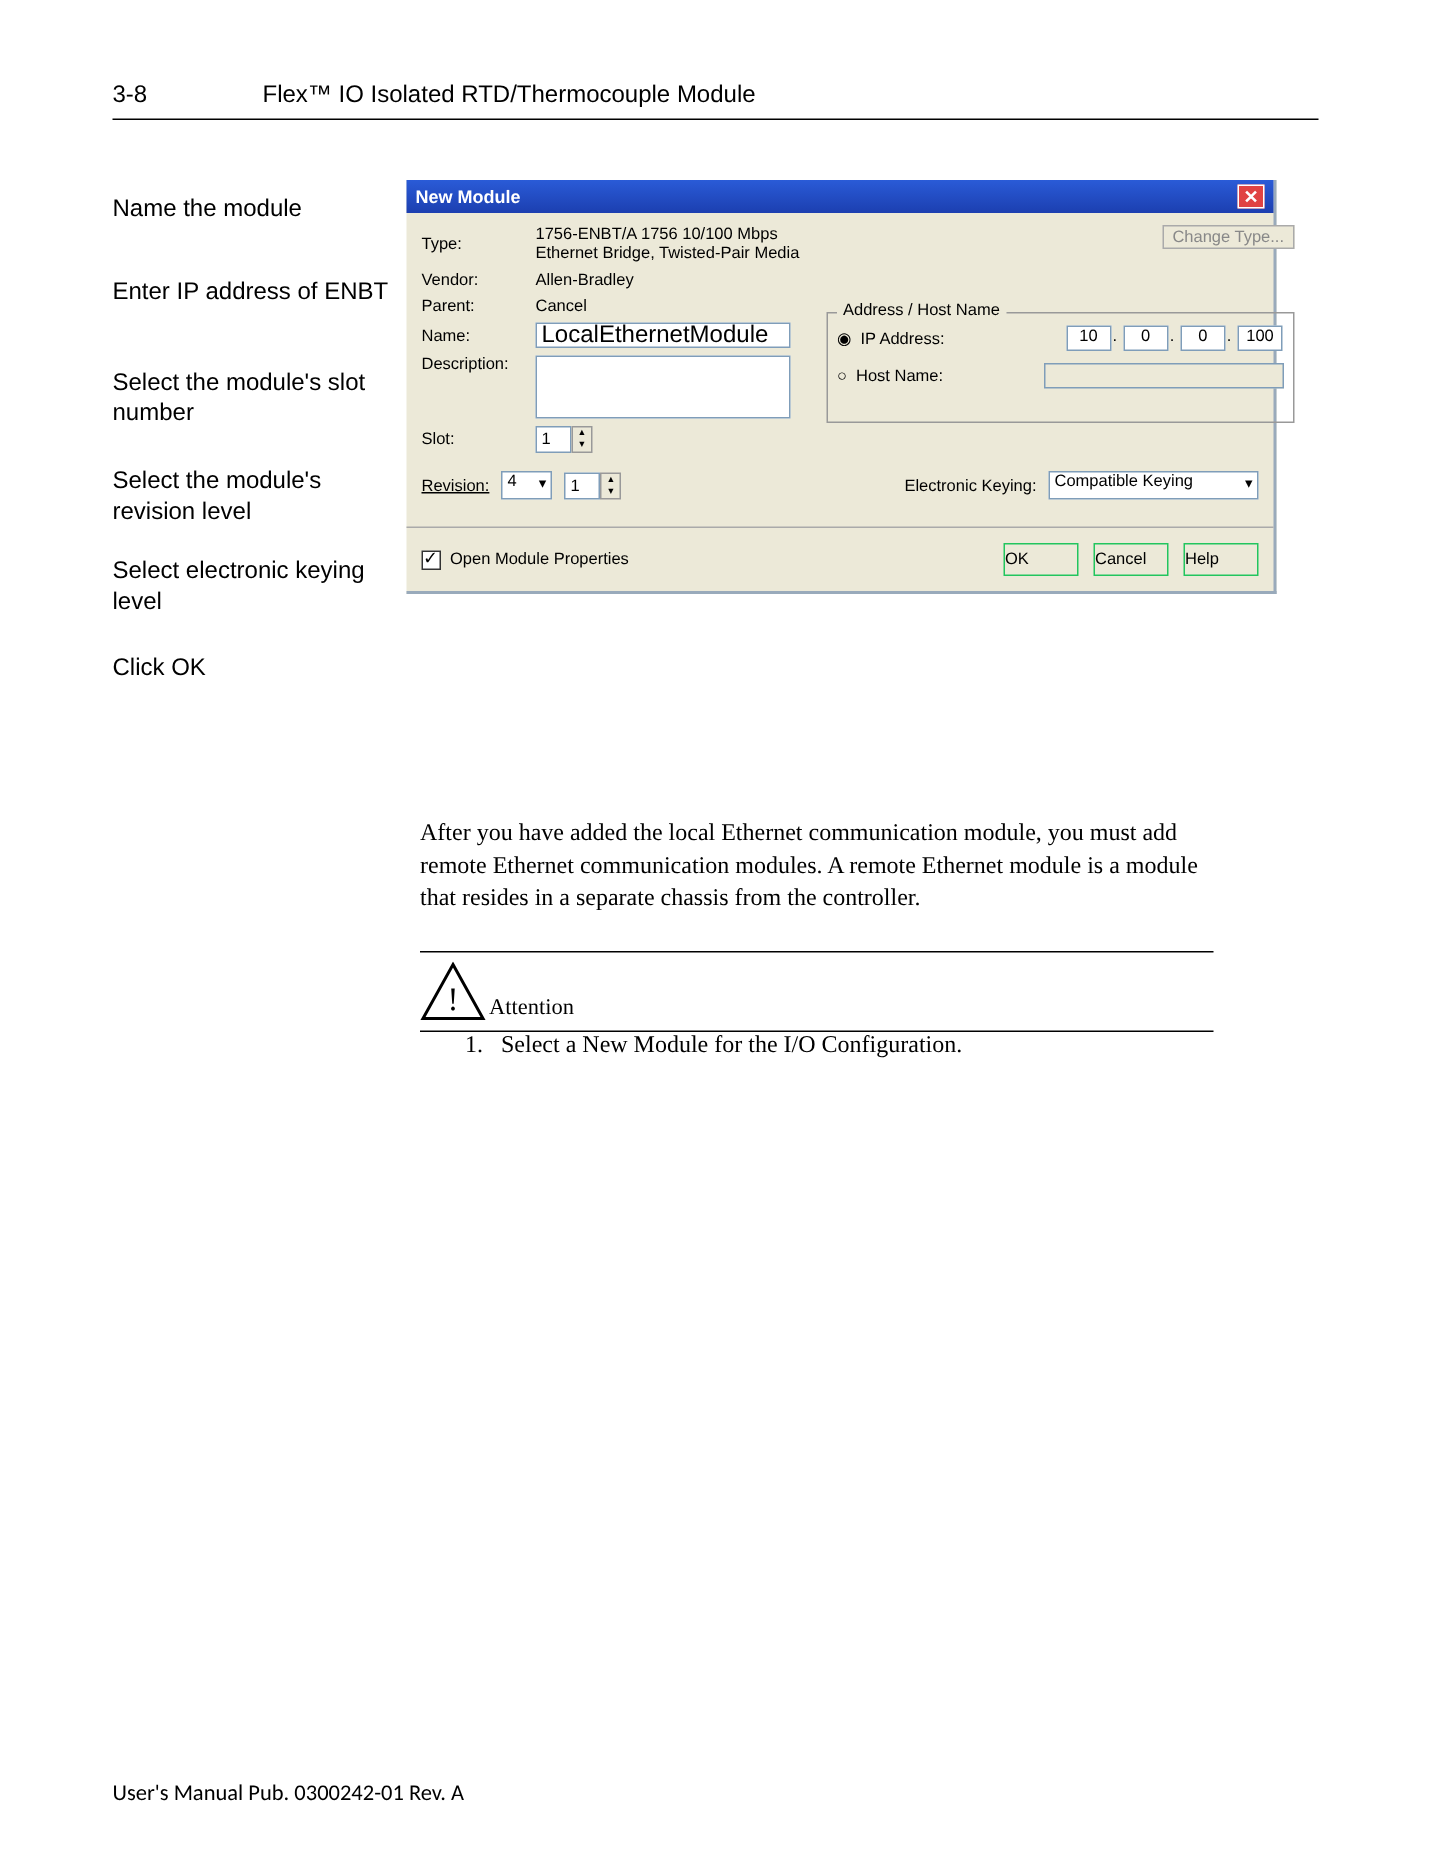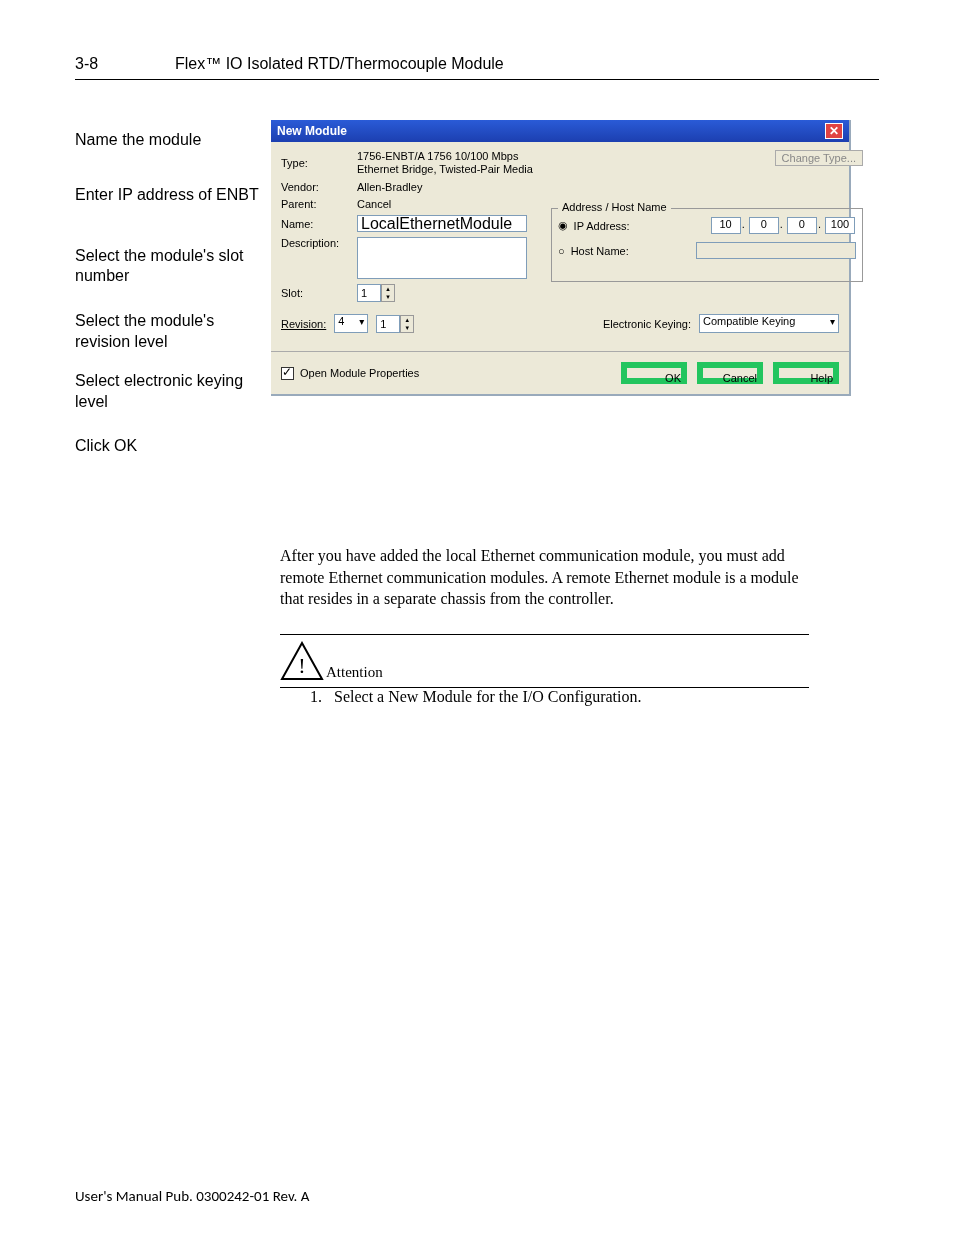--- a/index.html
+++ b/index.html
@@ -73,21 +73,21 @@
     font-size:11px; height:19px; border:1px solid #7f9db9; background:#fff; padding: 0 16px 0 3px; position:relative;
   }
   .sel::after { content:"▾"; position:absolute; right:3px; top:1px; font-size:10px; }
 
   .dlg-rule { border:none; border-top:1px solid #aaa; margin: 18px -10px 8px -10px; }
   .dlg-bottom { display:flex; align-items:center; justify-content:space-between; padding-top:2px; }
   .dlg-bottom .left { display:flex; gap:6px; align-items:center; font-size:11px; }
   .cb { width:13px; height:13px; border:1px solid #333; background:#fff; position:relative; }
   .cb::after { content:"✓"; position:absolute; top:-3px; left:0; font-size:12px; }
   .dlg-btns { display:flex; gap:10px; }
-  .dlg-btns .b { width:66px; height:22px; border:6px solid #22c55e; background:#ece9d8; text-align:right; line-height:20px; font-size:11px; }
+  .dlg-btns .b { width:50px; height:22px; border:1px solid #22c55e; background:#ece9d8; text-align:left; line-height:20px; font-size:11px; }
 
   
   .para { font-family: "Times New Roman", serif; font-size: 16px; margin: 70px 70px 24px 205px; line-height: 1.35; }
 
   
   .attn-wrap { margin-left: 205px; margin-right: 70px; }
   .attn-rule { border:none; border-top:1px solid #000; margin:0; }
   .attn { display:flex; align-items:flex-end; gap:2px; padding: 6px 0; }
   .attn svg { display:block; }
   .attn span { font-family: "Times New Roman", serif; font-size: 15px; }

